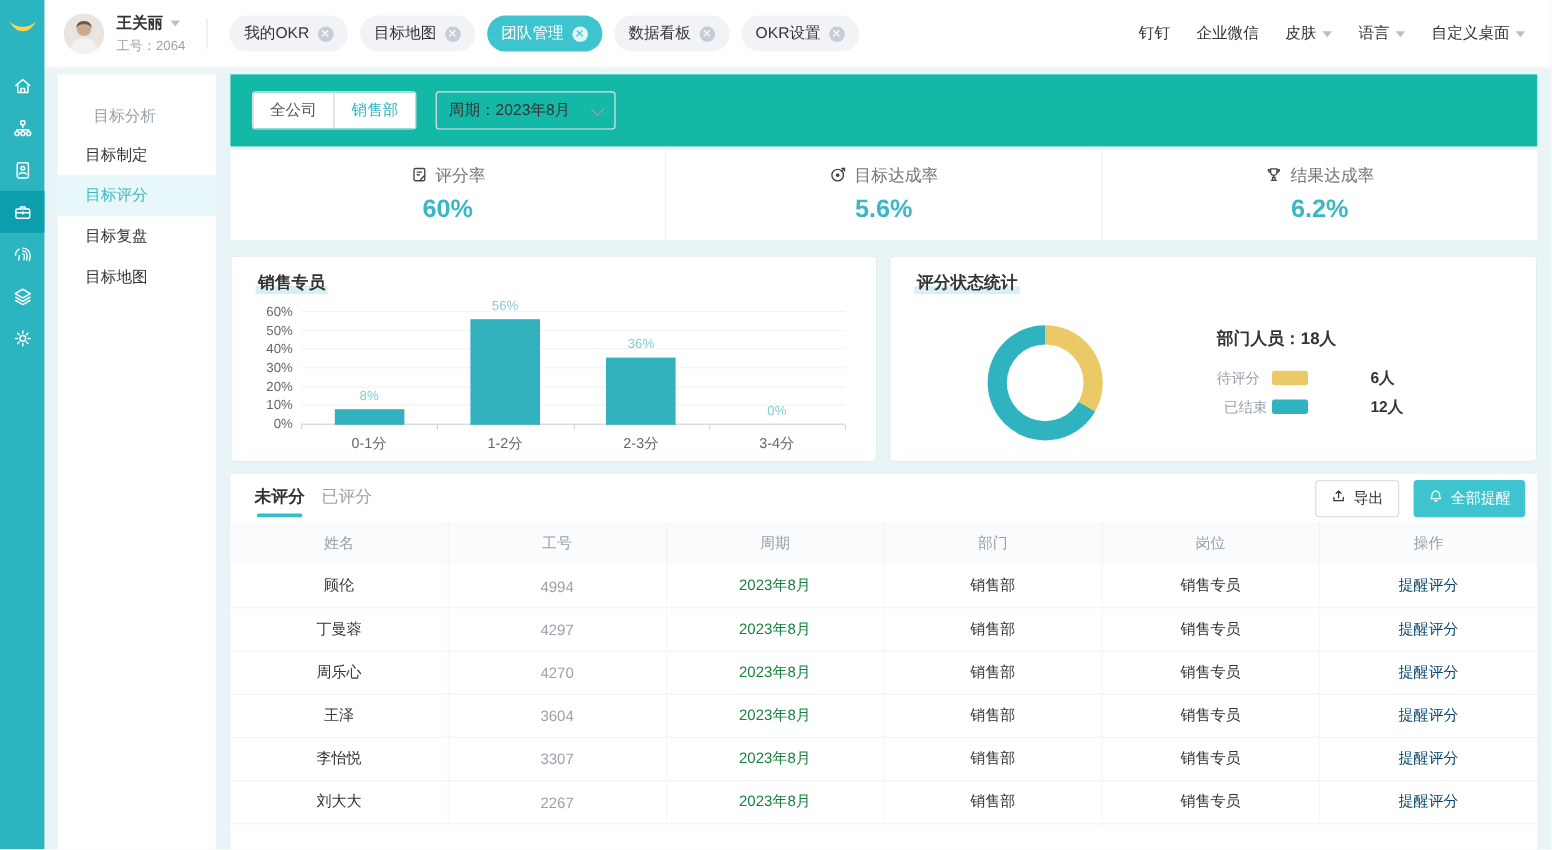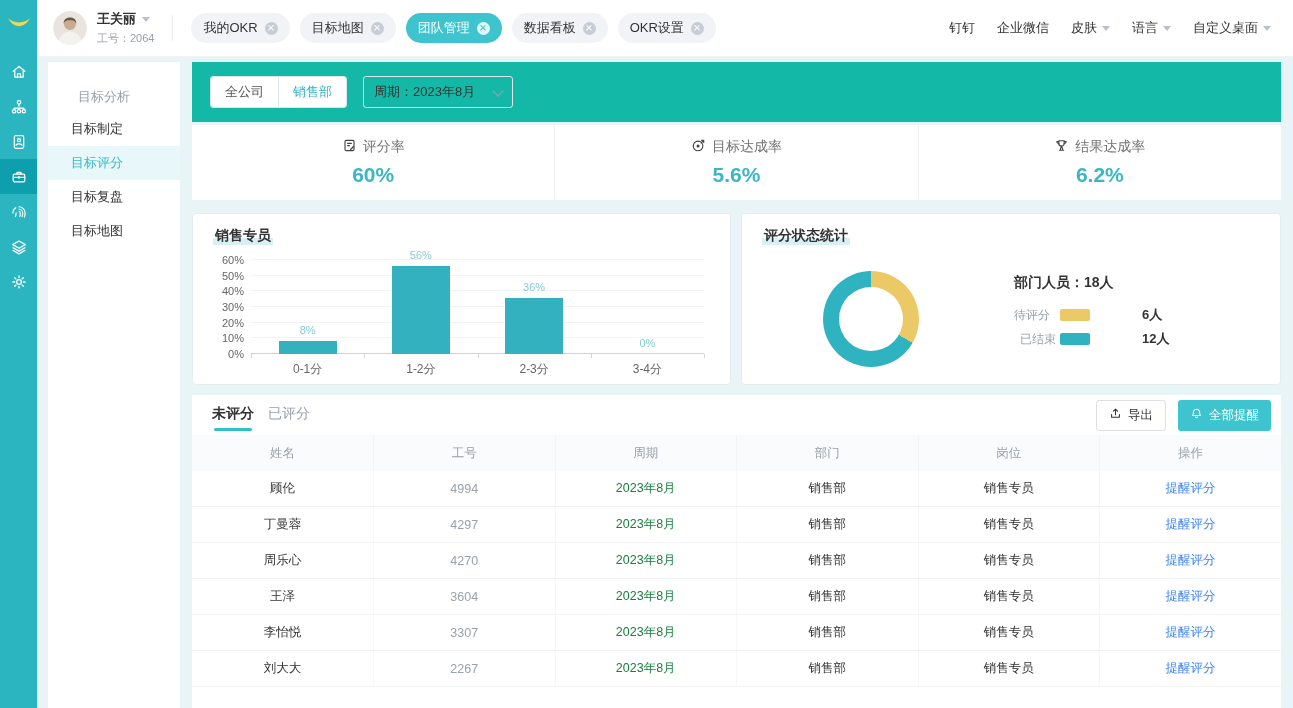--- a/index.html
+++ b/index.html
@@ -92,21 +92,21 @@
               padding:6px 12px;font-size:12.5px;color:#333;background:#fff;cursor:pointer;}
   .btn-remind{display:flex;align-items:center;gap:6px;border:none;border-radius:3px;
               padding:7px 12px;font-size:12.5px;color:#fff;background:#3ec4ce;cursor:pointer;}
   table{width:100%;border-collapse:collapse;table-layout:fixed;}
   th{background:#fafbfc;color:#98a0a8;font-weight:normal;font-size:12.5px;height:34px;border-right:1px solid #f2f4f6;}
   th:last-child{border-right:none;}
   td{height:33px;text-align:center;font-size:12.5px;border-bottom:1px solid #f1f3f5;border-right:1px solid #f6f7f9;color:#333;}
   td:last-child{border-right:none;}
   td.c1{color:#9aa1a9;}
   td.c2{color:#15803d;}
-  .link{color:#3b82f6;cursor:pointer;}
+  .link{color:#0c4a6e;cursor:pointer;}
 </style>
 </head>
 <body>
 
 <div class="app">
 
   <div class="rail">
     <div class="logo">
       <svg width="30" height="30" viewBox="0 0 36 36">
         <path d="M5 12 C 11 25, 25 25, 31 12 C 25 19, 11 19, 5 12 Z" fill="#f7d64a"></path>

